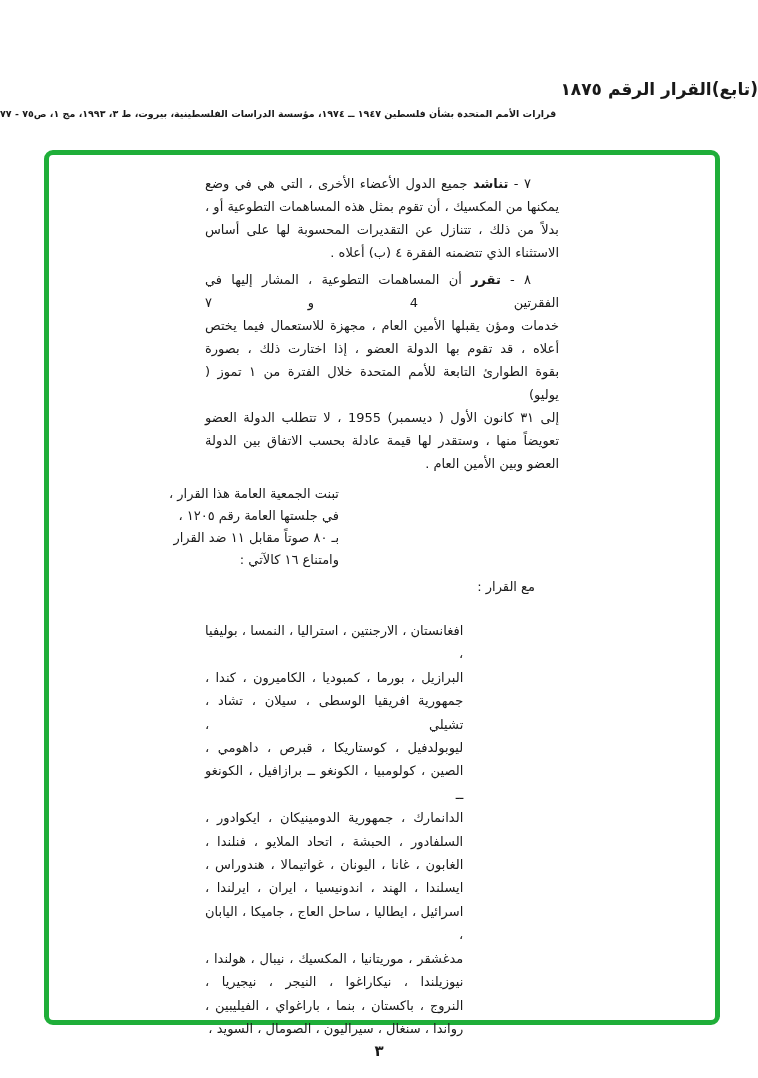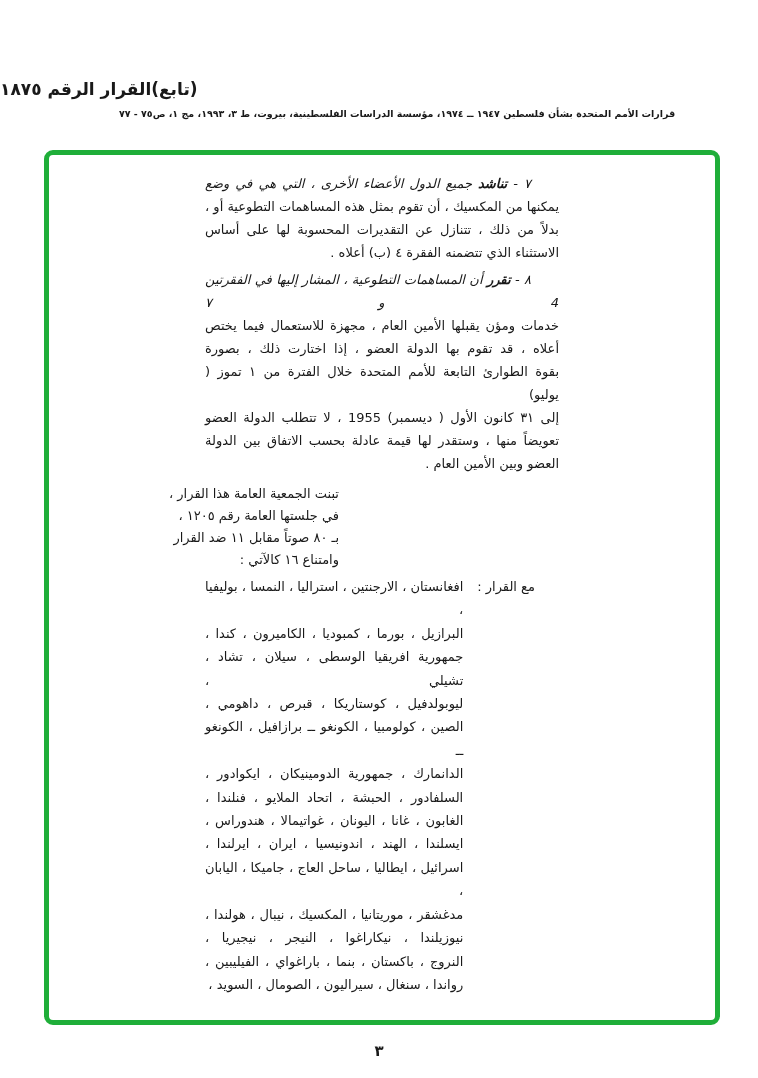--- a/index.html
+++ b/index.html
@@ -8,30 +8,29 @@
     background:#ffffff;
     font-family:"DejaVu Sans", sans-serif;
     color:#191919;
     position:relative;
     overflow:hidden;
   }
   .page { position:absolute; inset:0; }
 
   .header-title {
     position:absolute; top:79px; left:0; right:0;
-    text-align:left; direction:rtl;
+    text-align:right; direction:rtl;
     font-size:17px; font-weight:bold;
     letter-spacing:0.2px;
   }
   .header-source {
     position:absolute; top:108px; left:0; right:0;
-    text-align:center; direction:rtl;
+    text-align:left; direction:rtl;
     font-size:9.5px; font-weight:bold;
     white-space:nowrap;
-    padding-left:36px;
   }
 
   .highlight-box {
     position:absolute;
     left:44px; top:150px;
     width:676px; height:875px;
     box-sizing:border-box;
     border:5px solid #1fae39;
     border-radius:9px;
     background:transparent;
@@ -43,21 +42,21 @@
     direction:rtl;
     font-size:13px;
   }
 
   .para { margin:0 0 4px 0; }
   .jline {
     line-height:23px;
     text-align:justify;
     text-align-last:justify;
   }
-  .jline.firstline { text-indent:28px;font-style:italic; }
+  .jline.firstline { text-indent:28px; }
   .jline.lastline { text-align-last:right; }
 
   .adoption {
     margin:8px 0 0 0;
   }
   .adoption .aline {
     line-height:22px;
     text-align:right;
     white-space:nowrap;
     margin-right:-220px; 
@@ -72,21 +71,21 @@
     margin-right:24px;
     margin-left:0;
   }
   .vote-label {
     flex:0 0 auto;
     white-space:nowrap;
     padding-left:14px;
     line-height:23.4px;
     text-align:right;
   }
-  .vote-names { flex:1 1 auto; }
+  .vote-names { flex:1 1 auto;margin-top:44px; }
   .vote-names .jline { line-height:23.4px; }
 
   .page-number {
     position:absolute; top:1042px; left:0; right:0;
     text-align:center;
     font-size:15px; font-weight:bold;
   }
 </style>
 </head>
 <body>

